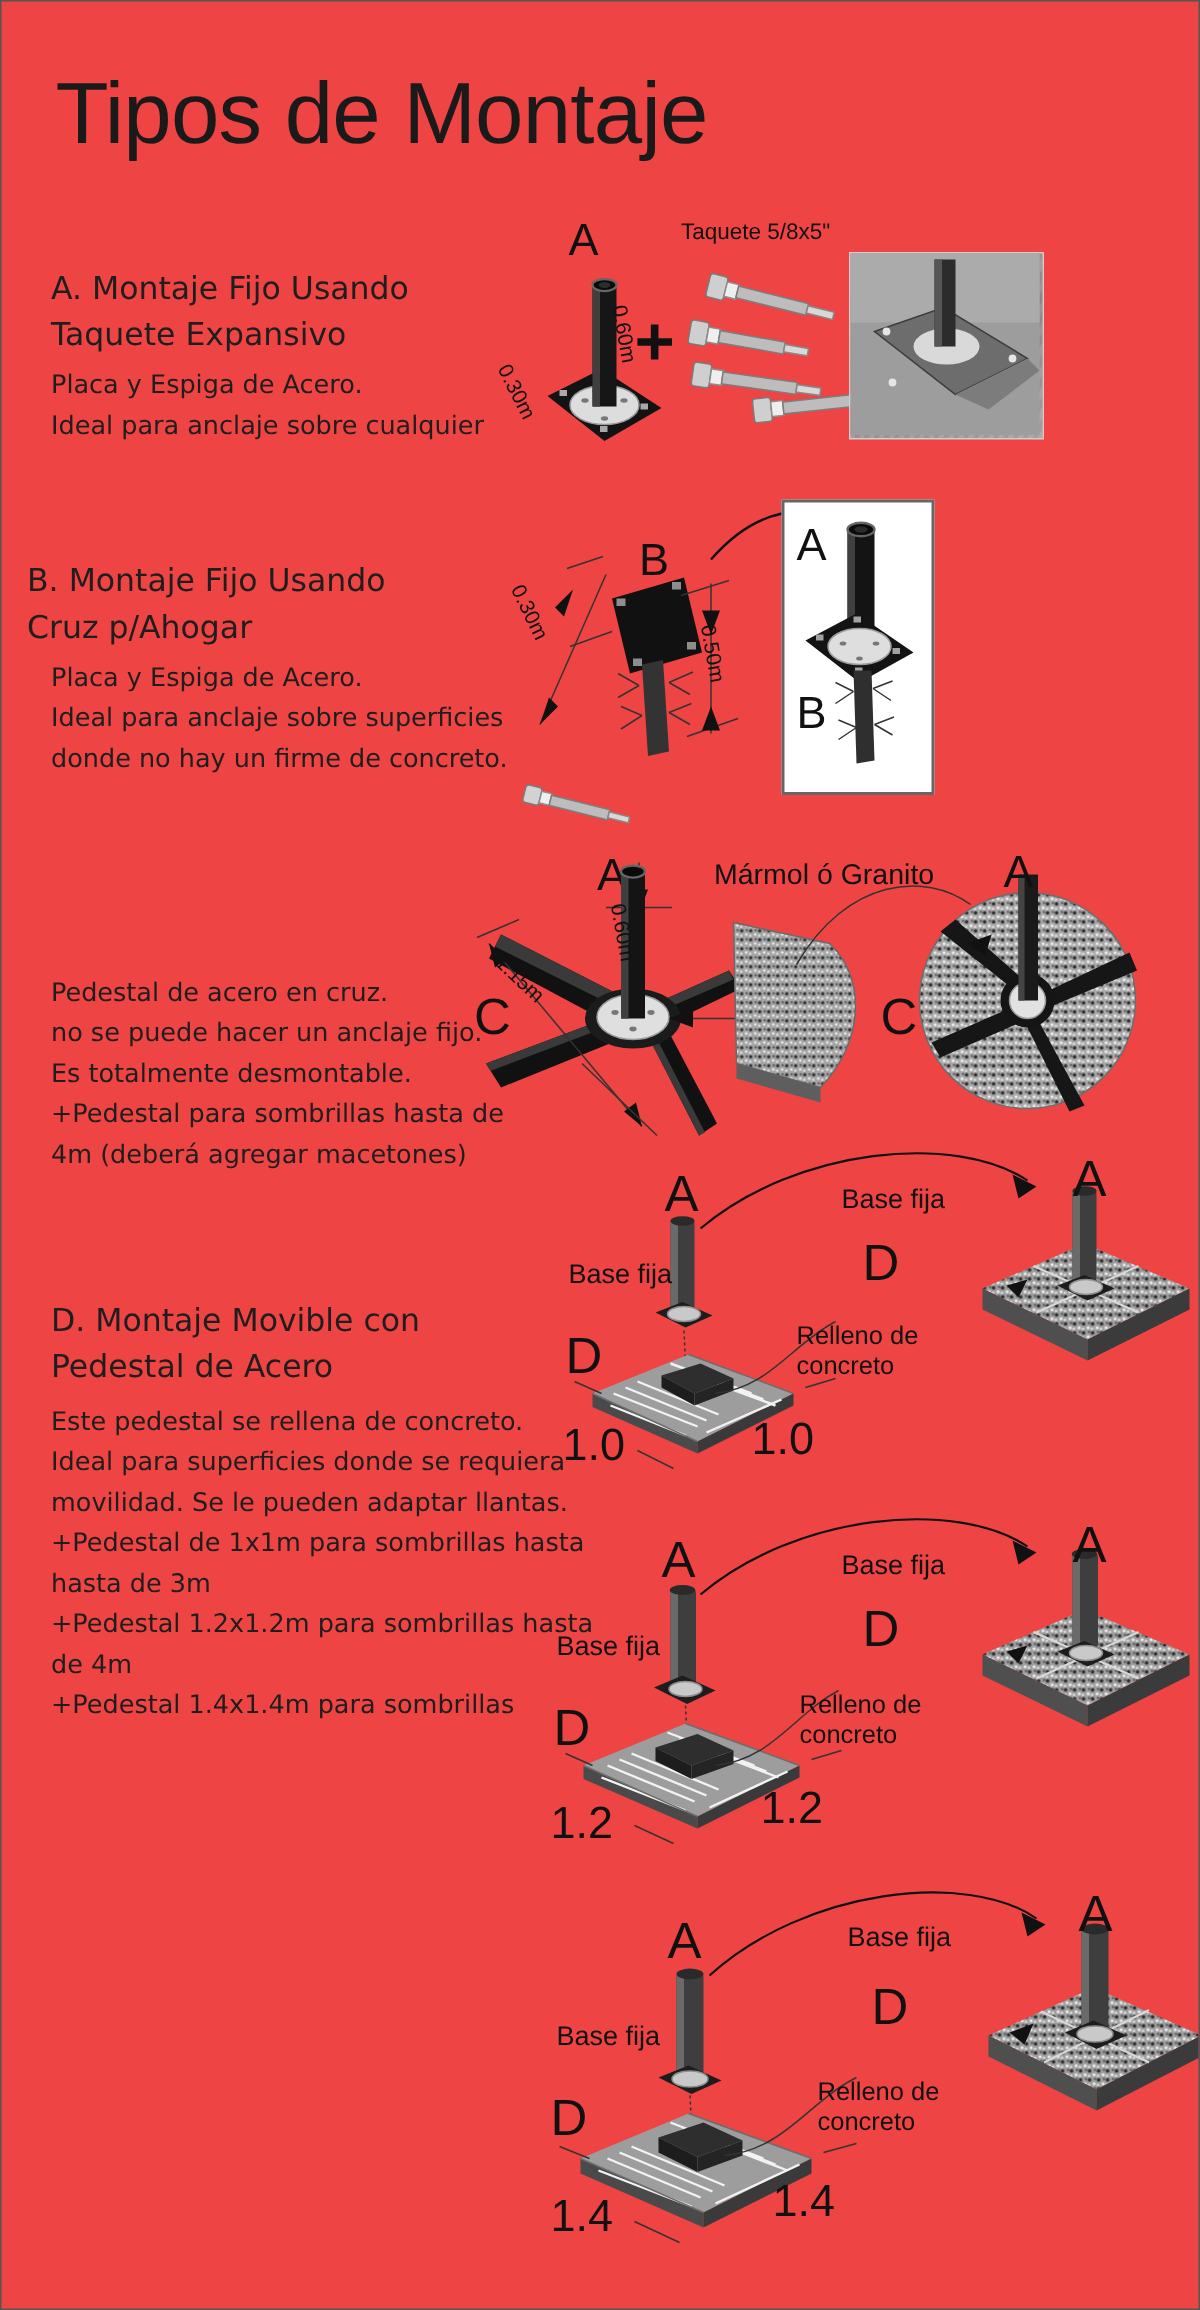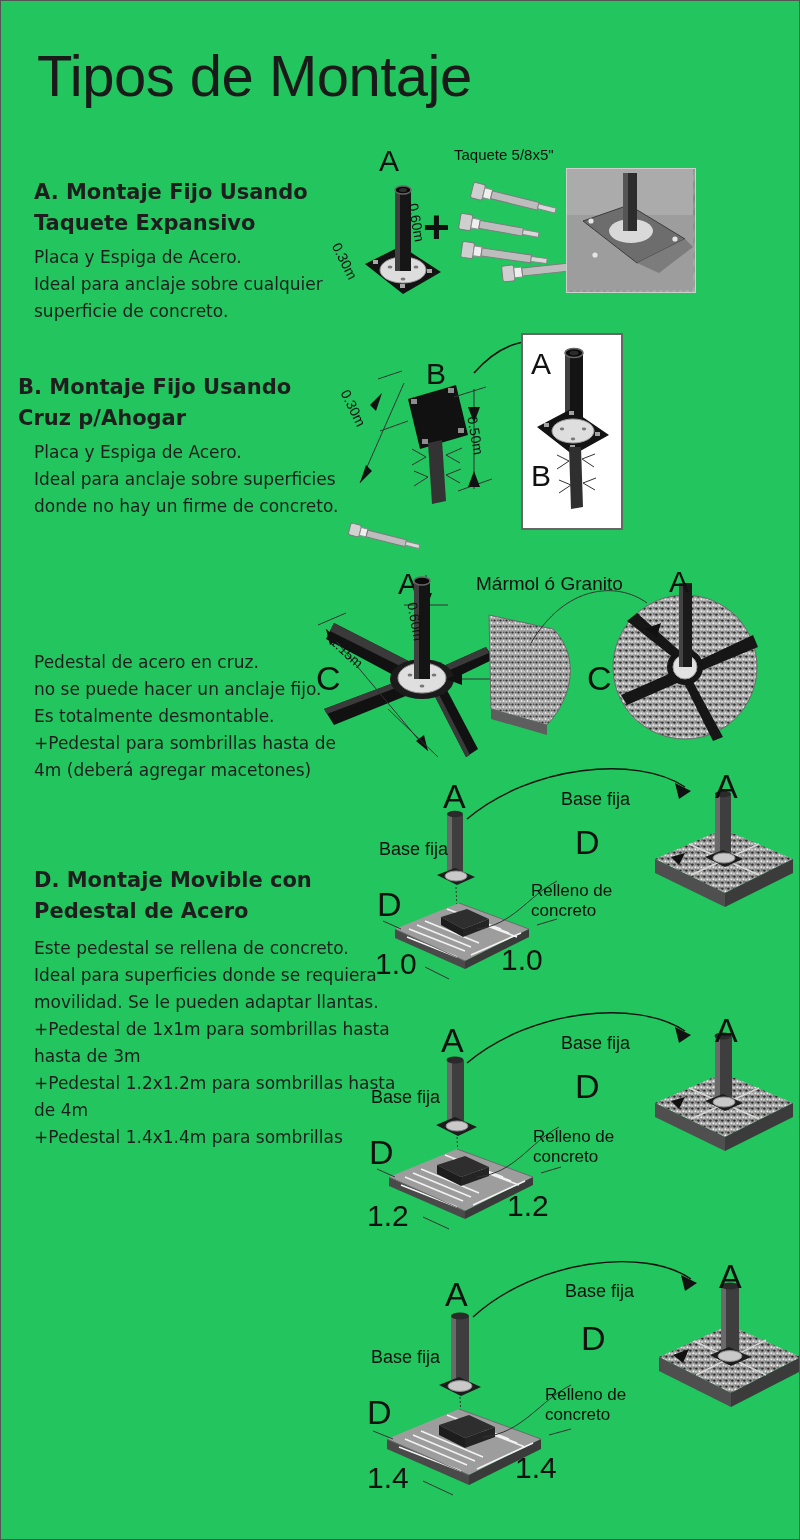--- a/index.html
+++ b/index.html
@@ -1,30 +1,30 @@
 <!DOCTYPE html>
 <html><head>
 <meta charset="utf-8">
 <style>
   html,body{margin:0;padding:0;background:#fff;}
   body{font-family:"Liberation Sans",sans-serif;}
   #page{
-    position:relative;width:800px;height:1540px;background:#22c55e;
+    position:relative;width:800px;height:1540px;background:#ef4444;
     border:1px solid #555;box-sizing:border-box;overflow:hidden;
   }
   .abs{position:absolute;}
   
   #title{
     left:36px;top:46px;font-size:58px;line-height:1;color:#1a1a1a;
     font-family:"Liberation Sans",sans-serif;letter-spacing:-0.5px;
   }
   
   .sec-head{
     font-size:21px;line-height:31px;color:#1e1e1e;
-    font-family:"DejaVu Sans",sans-serif;font-weight:700;
+    font-family:"DejaVu Sans",sans-serif;font-weight:400;
   }
   .sec-body{
     font-size:17px;line-height:27px;color:#1e1e1e;
     font-family:"DejaVu Sans",sans-serif;
   }
   .sec-body div{white-space:nowrap;}
   
   .lbl{font-family:"Liberation Sans",sans-serif;color:#111;}
   .lblA{font-size:30px;line-height:1;}
   .lblBig{font-size:34px;line-height:1;}
@@ -46,21 +46,20 @@
 
   <div class="abs" id="title">Tipos de Montaje</div>
 
   <div class="abs" style="left:33px;top:176px;width:320px;">
     <div class="sec-head">A.  Montaje Fijo Usando</div>
     <div class="sec-head">Taquete Expansivo</div>
   </div>
   <div class="abs sec-body" style="left:33px;top:243px;width:330px;">
     <div>Placa y Espiga de Acero.</div>
     <div>Ideal para anclaje sobre cualquier</div>
-    <div>superficie de concreto.</div>
   </div>
 
   <div class="abs" style="left:350px;top:145px;width:440px;height:170px;">
 
     <div class="abs lbl lblA" style="left:28px;top:0px;">A</div>
 
     <div class="abs" style="left:6px;top:30px;width:90px;height:130px;">
       <svg width="90" height="130" viewBox="0 0 90 130">
         <polygon points="8,88 44,70 84,96 46,118" fill="#131313"></polygon>
         <ellipse cx="46" cy="94" rx="23" ry="13" fill="#dddddd" stroke="#9a9a9a"></ellipse>

